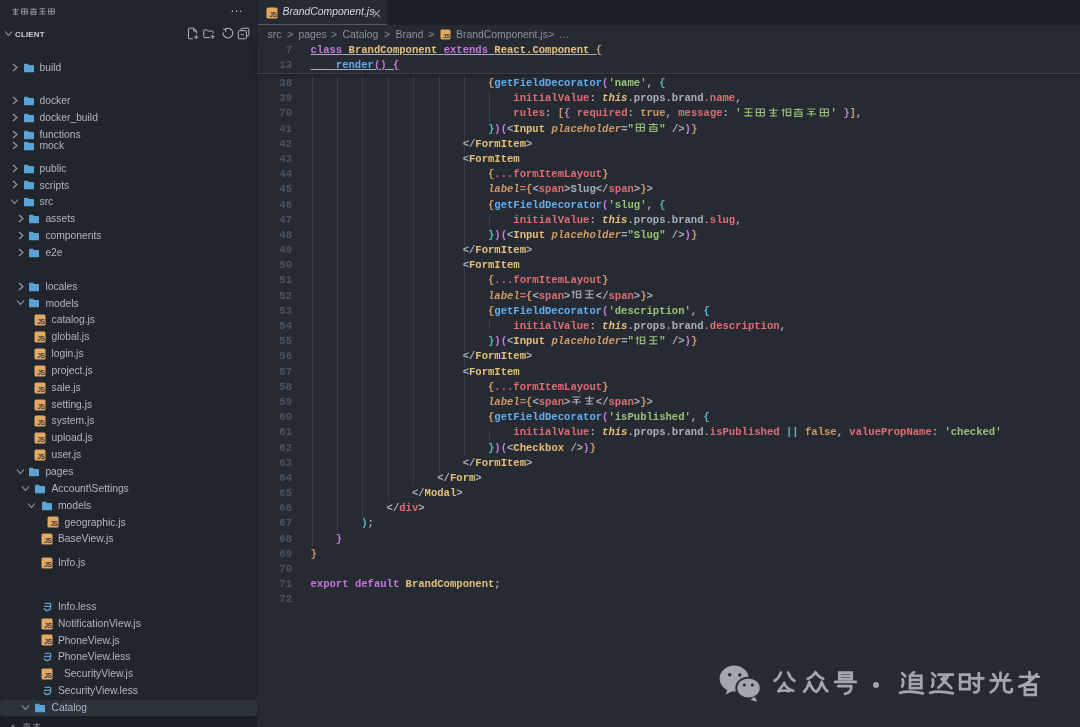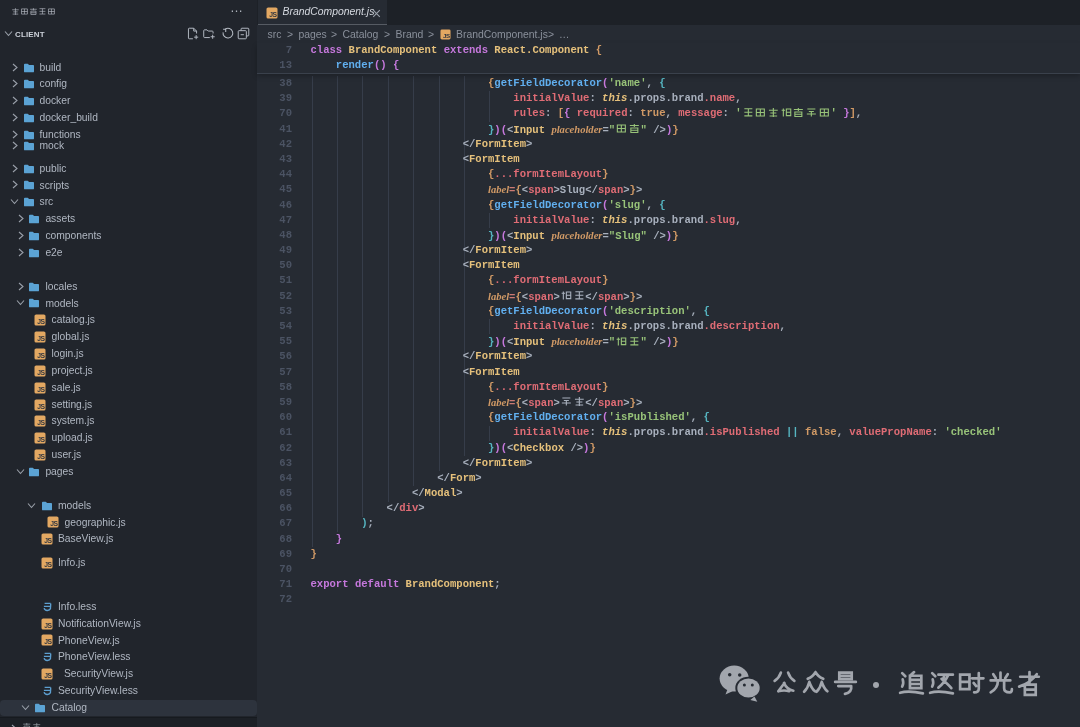--- a/index.html
+++ b/index.html
@@ -28,25 +28,25 @@
 #crumbs { position:absolute; left:256.5px; top:25px; width:823.5px; height:18px; background:#262b33; }
 #crumbs .ci { position:absolute; top:4px; font-size:10.4px; color:#8a909b; white-space:pre; }
 
 #editor { position:absolute; left:256.5px; top:43px; width:823.5px; height:684px; background:#262b33; }
 .codefont { font-family:"Liberation Mono",monospace; font-size:10.57px; font-weight:bold; line-height:15.2px; }
 .cl { height:15.2px; white-space:pre; }
 #gut { position:absolute; left:0px; top:33.0px; width:35.5px; text-align:right; color:#4b5363; }
 #codeblock { position:absolute; left:54.0px; top:33.0px; color:#a8b0bd; }
 #sticky { position:absolute; left:0; top:0; width:823.5px; height:30.4px; background:#262b33; box-shadow:0 1px 0 #3a414c, 0 3px 5px rgba(0,0,0,.25); }
 #sgut { position:absolute; left:0; top:0; width:35.5px; text-align:right; color:#4b5363; }
-#scode { position:absolute; left:54.0px; top:0; color:#a8b0bd; }
+#scode { position:absolute; left:54.0px; top:0; color:#a8b0bd;text-decoration:underline; }
 .ig { position:absolute; width:1px; background:#363d4a; }
 .wh { color:#a8b0bd; } .pu { color:#c678dd; } .yl { color:#e5c07b; }
 .bl { color:#61afef; } .rd { color:#e06c75; } .gr { color:#98c379; }
-.or { color:#d19a66; } .oi { color:#d19a66; font-style:italic;font-family:Liberation Serif, serif; } .rq { color:#cc7a72; } .ti { color:#e5c07b; font-style:italic; }
+.or { color:#d19a66; } .oi { color:#d19a66; font-style:italic; } .rq { color:#cc7a72; } .ti { color:#e5c07b; font-style:italic; }
 .b1 { color:#d19a66; } .b2 { color:#c678dd; } .b3 { color:#56b6c2; }
 </style></head><body>
 <div id="app">
   <div id="side">
     <div id="stitle">
         <svg style="width:8.9px;height:9px;vertical-align:-1px" viewBox="0 0 12 11" fill="none" stroke="currentColor" stroke-width="0.9">
           <path d="M6 1v9M1.6 3.2h8.8M3 6h6M2.2 9h7.6"></path>
         </svg>
         <svg style="width:8.9px;height:9px;vertical-align:-1px" viewBox="0 0 12 11" fill="none" stroke="currentColor" stroke-width="0.9">
           <path d="M2 2h8v7H2zM2 5.5h8M6 2v7"></path>
@@ -101,33 +101,20 @@
             <path d="M4 2l4 3.5L4 9"></path>
           </svg>
         </span>
         <span class="tic" style="left:22.7px">
           <svg width="12" height="12" viewBox="0 0 12 12">
             <path fill="#5ba3d4" d="M1 2.6c0-.5.4-.9.9-.9h2.8l1.4 1.4h3.9c.6 0 1 .4 1 .9v5.4c0 .5-.4.9-1 .9H2c-.6 0-1-.4-1-.9z"></path>
           </svg>
         </span>
         <span class="tnm" style="left:39.5px">build</span>
       </div>
-<div class="trow" style="top:76.20px">
-        <span class="tch" style="left:9px">
-          <svg width="11" height="11" viewBox="0 0 11 11" fill="none" stroke="#9aa0aa" stroke-width="1.1">
-            <path d="M4 2l4 3.5L4 9"></path>
-          </svg>
-        </span>
-        <span class="tic" style="left:22.7px">
-          <svg width="12" height="12" viewBox="0 0 12 12">
-            <path fill="#5ba3d4" d="M1 2.6c0-.5.4-.9.9-.9h2.8l1.4 1.4h3.9c.6 0 1 .4 1 .9v5.4c0 .5-.4.9-1 .9H2c-.6 0-1-.4-1-.9z"></path>
-          </svg>
-        </span>
-        <span class="tnm" style="left:39.5px">config</span>
-      </div>
 <div class="trow" style="top:93.05px">
         <span class="tch" style="left:9px">
           <svg width="11" height="11" viewBox="0 0 11 11" fill="none" stroke="#9aa0aa" stroke-width="1.1">
             <path d="M4 2l4 3.5L4 9"></path>
           </svg>
         </span>
         <span class="tic" style="left:22.7px">
           <svg width="12" height="12" viewBox="0 0 12 12">
             <path fill="#5ba3d4" d="M1 2.6c0-.5.4-.9.9-.9h2.8l1.4 1.4h3.9c.6 0 1 .4 1 .9v5.4c0 .5-.4.9-1 .9H2c-.6 0-1-.4-1-.9z"></path>
           </svg>
@@ -363,20 +350,33 @@
           <svg width="11" height="11" viewBox="0 0 11 11" fill="none" stroke="#9aa0aa" stroke-width="1.1">
             <path d="M2 3.5L5.5 7.5L9 3.5"></path>
           </svg>
         </span>
         <span class="tic" style="left:28.3px">
           <svg width="12" height="12" viewBox="0 0 12 12">
             <path fill="#5ba3d4" d="M1 2.6c0-.5.4-.9.9-.9h2.8l1.4 1.4h3.9c.6 0 1 .4 1 .9v5.4c0 .5-.4.9-1 .9H2c-.6 0-1-.4-1-.9z"></path>
           </svg>
         </span>
         <span class="tnm" style="left:45.4px">pages</span>
+      </div>
+<div class="trow" style="top:480.60px">
+        <span class="tch" style="left:20px">
+          <svg width="11" height="11" viewBox="0 0 11 11" fill="none" stroke="#9aa0aa" stroke-width="1.1">
+            <path d="M2 3.5L5.5 7.5L9 3.5"></path>
+          </svg>
+        </span>
+        <span class="tic" style="left:34.2px">
+          <svg width="12" height="12" viewBox="0 0 12 12">
+            <path fill="#5ba3d4" d="M1 2.6c0-.5.4-.9.9-.9h2.8l1.4 1.4h3.9c.6 0 1 .4 1 .9v5.4c0 .5-.4.9-1 .9H2c-.6 0-1-.4-1-.9z"></path>
+          </svg>
+        </span>
+        <span class="tnm" style="left:51.5px">Account\Settings</span>
       </div>
 <div class="trow" style="top:497.45px">
         <span class="tch" style="left:25.5px">
           <svg width="11" height="11" viewBox="0 0 11 11" fill="none" stroke="#9aa0aa" stroke-width="1.1">
             <path d="M2 3.5L5.5 7.5L9 3.5"></path>
           </svg>
         </span>
         <span class="tic" style="left:41.0px">
           <svg width="12" height="12" viewBox="0 0 12 12">
             <path fill="#5ba3d4" d="M1 2.6c0-.5.4-.9.9-.9h2.8l1.4 1.4h3.9c.6 0 1 .4 1 .9v5.4c0 .5-.4.9-1 .9H2c-.6 0-1-.4-1-.9z"></path>

